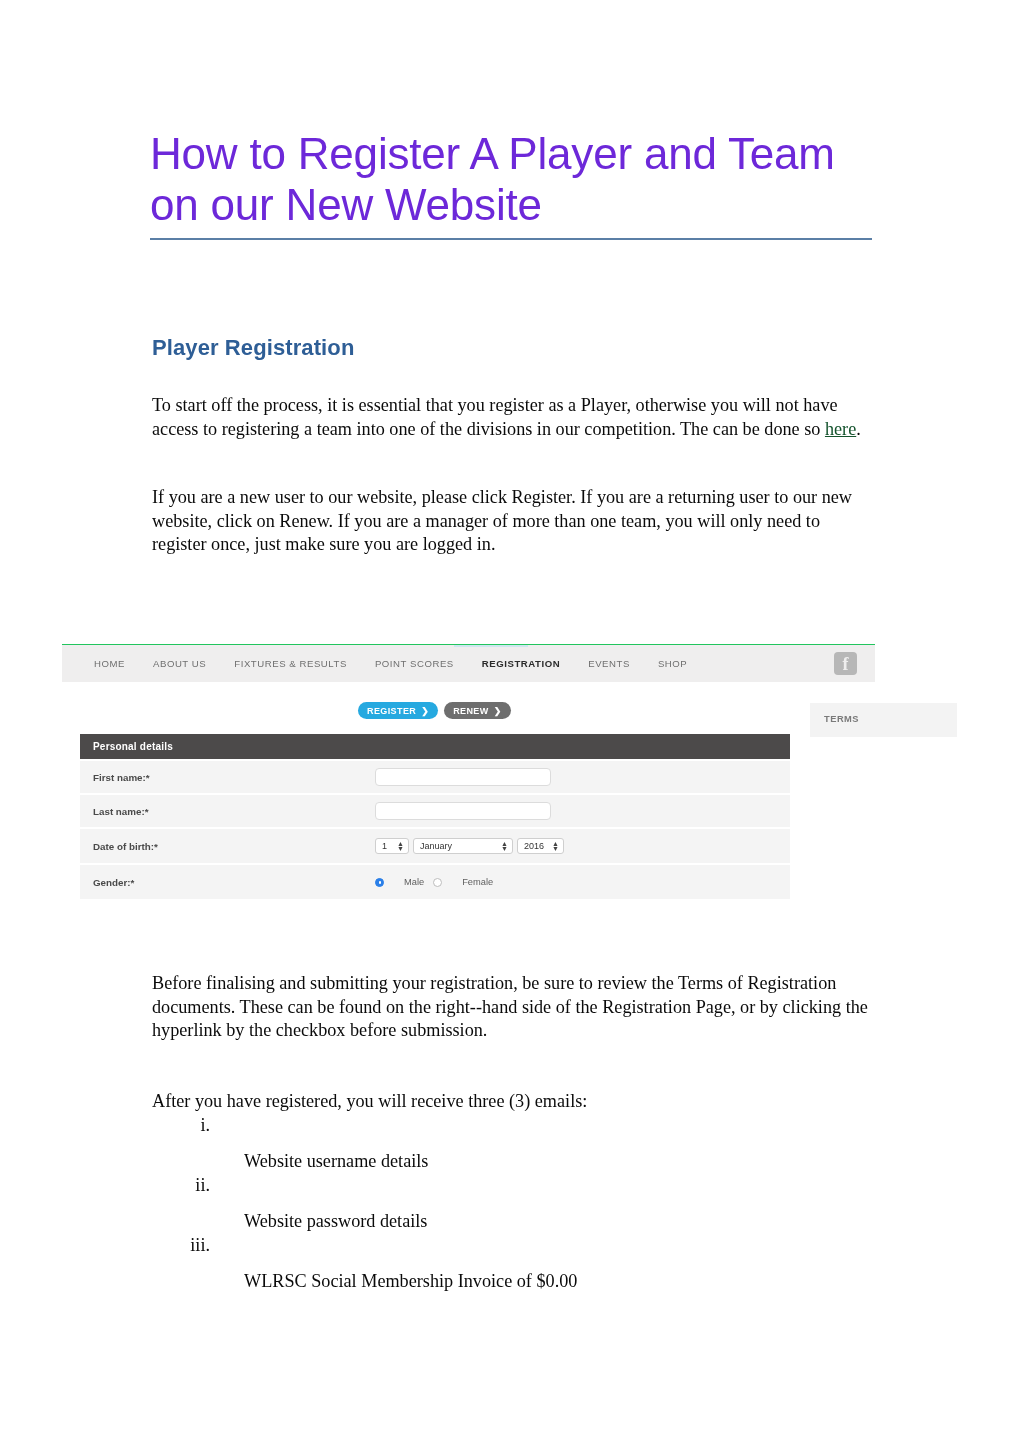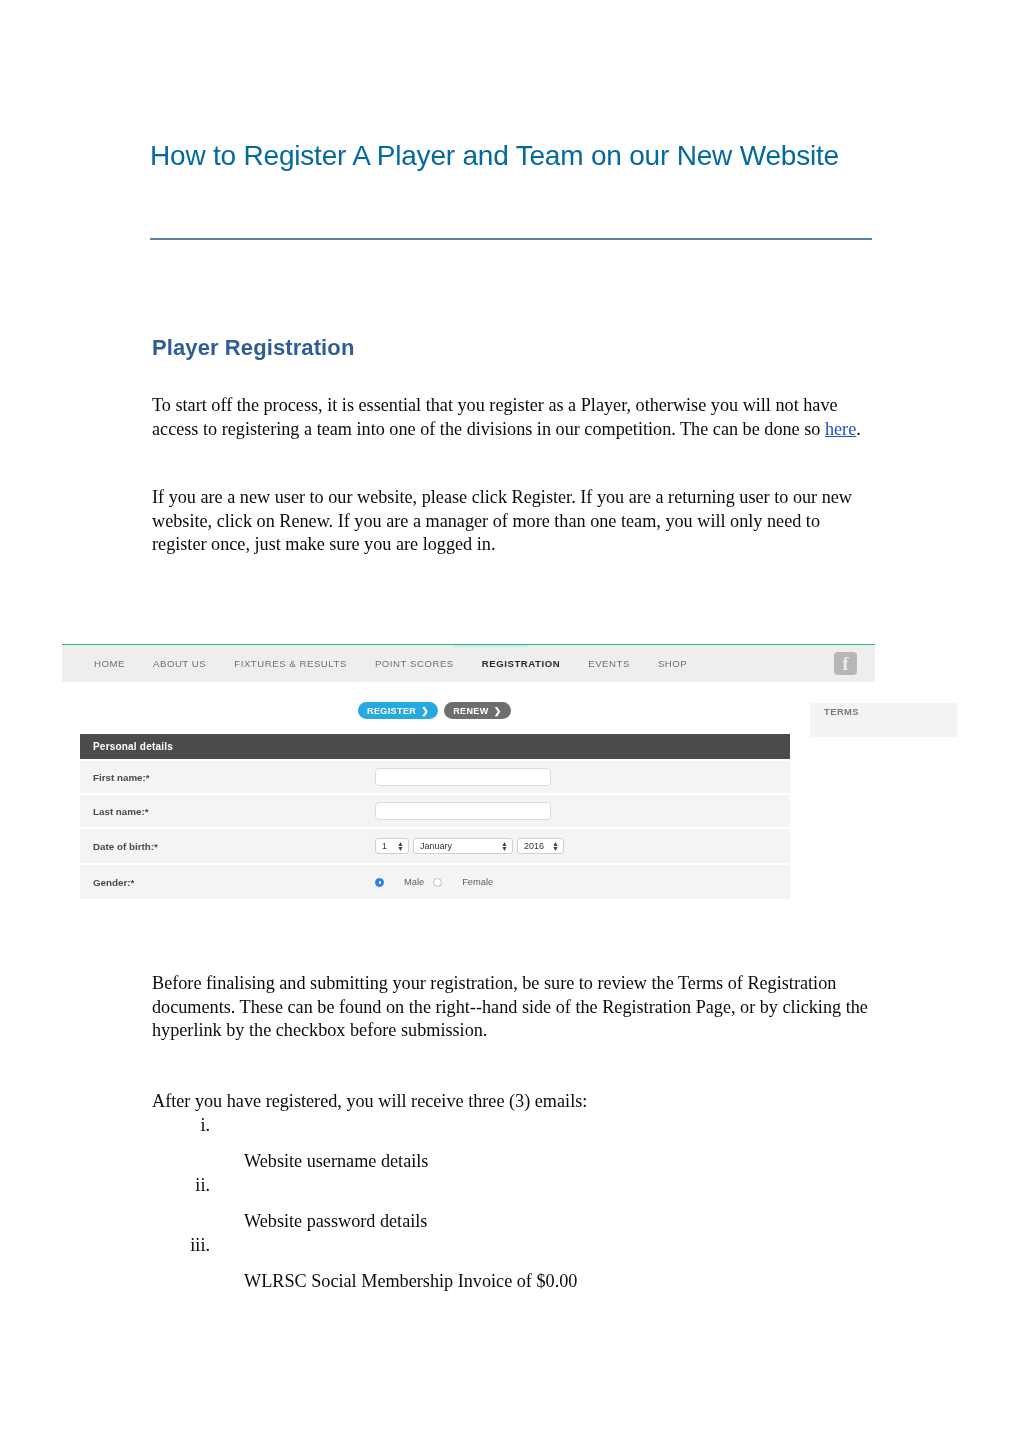--- a/index.html
+++ b/index.html
@@ -18,27 +18,27 @@
   .page {
     position: absolute;
     inset: 0;
     background: #ffffff;
   }
 
   
   .doc-title {
     position: absolute;
     left: 150px;
-    top: 140px;
+    top: 128px;
     width: 730px;
     font-family: "Liberation Sans", sans-serif;
-    font-size: 28px;
+    font-size: 44px;
     line-height: 1.16;
     font-weight: 400;
-    color: #0369a1;
+    color: #6d28d9;
     letter-spacing: -0.2px;
   }
   .title-rule {
     position: absolute;
     left: 150px;
     top: 238px;
     width: 722px;
     height: 2px;
     background: #5B7FA6;
   }
@@ -66,21 +66,21 @@
     color: #0B0B0B;
     text-align: left;
   }
   .p1 { top: 394px; }
   .p2 { top: 486px; }
   .p3 { top: 583px; }
   .p4 { top: 972px; }
   .p5 { top: 1090px; }
 
   a.inline-link {
-    color: #1d4ed8;
+    color: #14532d;
     text-decoration: underline;
   }
 
   
   .roman-list {
     position: absolute;
     left: 152px;
     top: 1114px;
     width: 716px;
     font-family: "Liberation Serif", serif;
@@ -190,21 +190,21 @@
     position: absolute;
     left: 748px;
     top: 59px;
     width: 147px;
     height: 34px;
     background: #f3f3f3;
   }
   .terms-label {
     position: absolute;
     left: 14px;
-    top: 4px;
+    top: 11px;
     font-family: "Liberation Sans", sans-serif;
     font-size: 9.3px;
     font-weight: 700;
     letter-spacing: 0.5px;
     color: #7a7a7a;
   }
 
   
   .form-panel {
     position: absolute;

